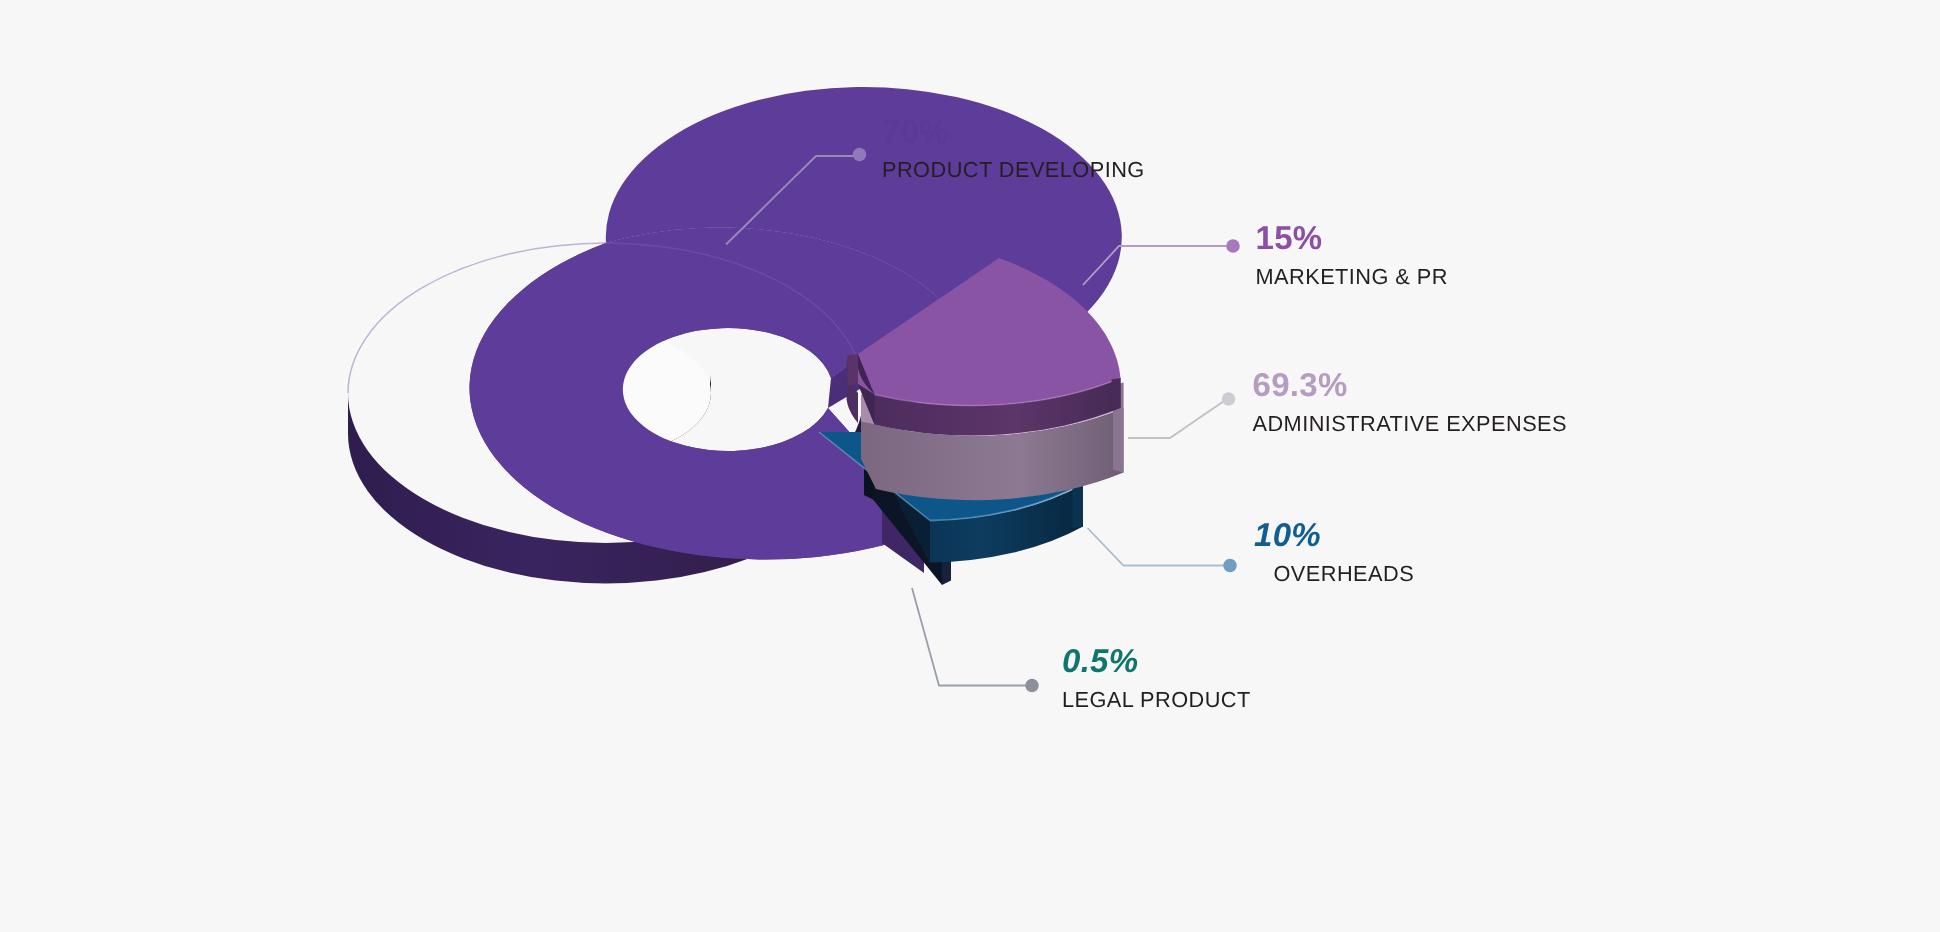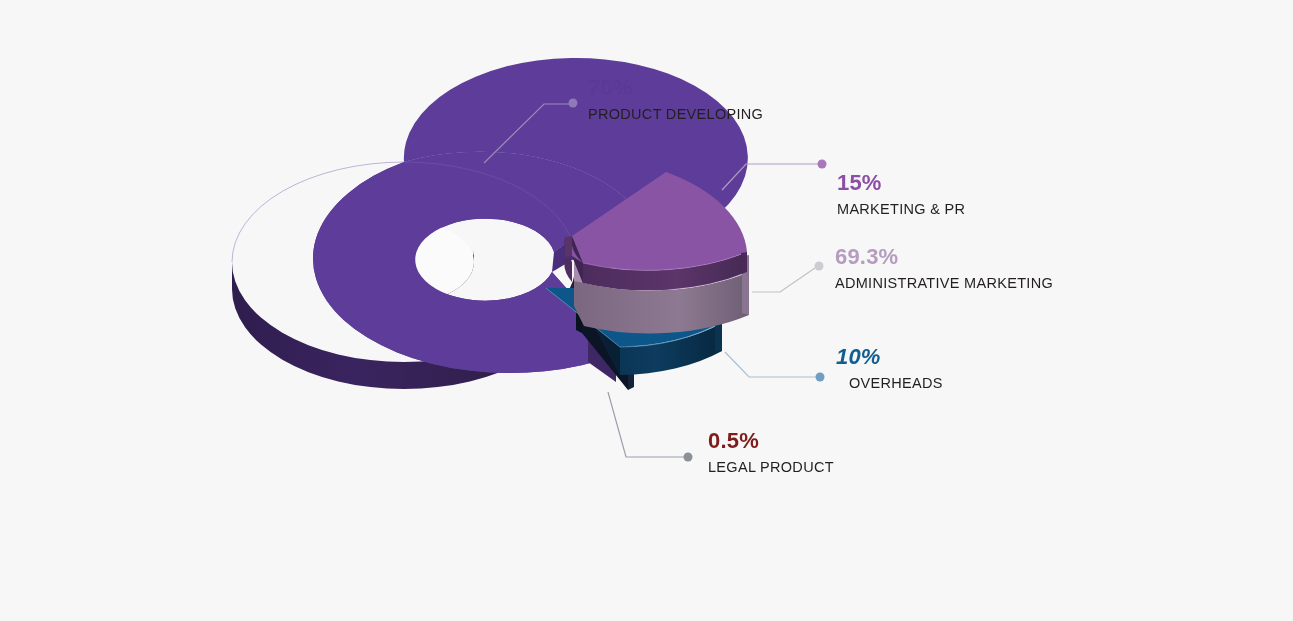--- a/index.html
+++ b/index.html
@@ -259,33 +259,33 @@
       <polyline points="592,392 610,457 668,457" fill="none" stroke="#9aa0ab" stroke-width="1.2"></polyline>
       <circle cx="672" cy="457" r="4.5" fill="#8c9099"></circle>
     </g>
   </svg>
 
   <div class="lbl" style="left:572px; top:75px;">
     <span class="pct" style="color:#5b3a95;">70%</span>
     <span class="name">PRODUCT DEVELOPING</span>
   </div>
 
-  <div class="lbl" style="left:821px; top:146px;margin-top:24px;">
+  <div class="lbl" style="left:821px; top:146px;">
     <span class="pct" style="color:#8b4fa4;">15%</span>
     <span class="name">MARKETING &amp; PR</span>
   </div>
 
   <div class="lbl" style="left:819px; top:244px;">
     <span class="pct" style="color:#b59cc0;">69.3%</span>
-    <span class="name">ADMINISTRATIVE MARKETING</span>
+    <span class="name">ADMINISTRATIVE EXPENSES</span>
   </div>
 
   <div class="lbl" style="left:820px; top:344px;">
     <span class="pct" style="color:#115e92;font-style:italic;">10%</span>
     <span class="name" style="margin-left:13px;">OVERHEADS</span>
   </div>
 
   <div class="lbl" style="left:692px; top:428px;">
-    <span class="pct" style="color:#7f1d1d;">0.5%</span>
+    <span class="pct" style="color:#0f766e;font-style:italic;">0.5%</span>
     <span class="name">LEGAL PRODUCT</span>
   </div>
 
 </div>
 
 </body></html>

